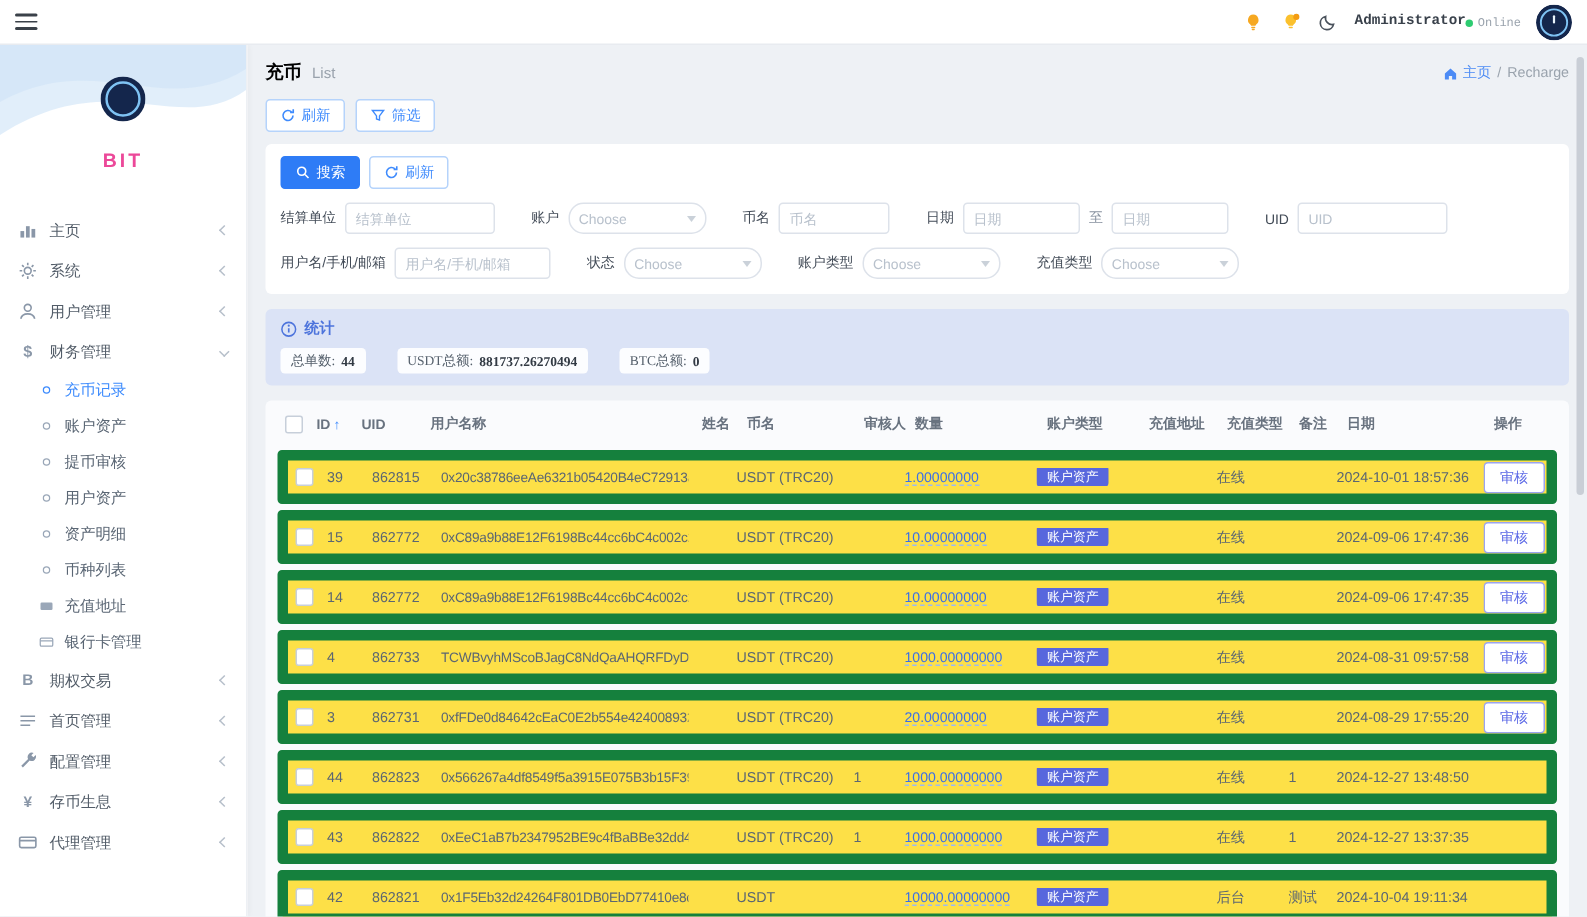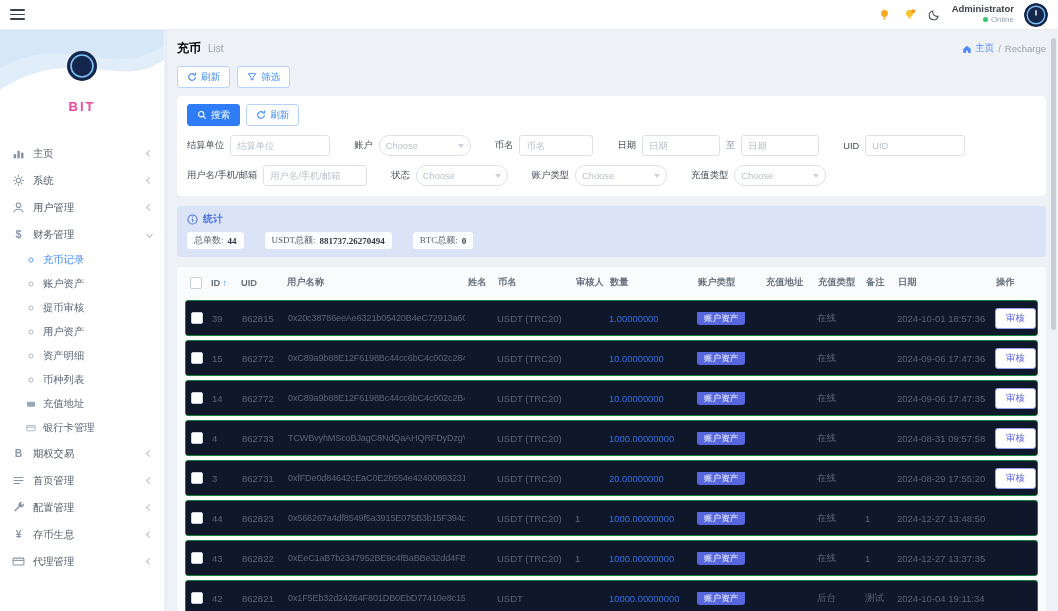--- a/index.html
+++ b/index.html
@@ -9,21 +9,21 @@
     --accent:#2e7cf6; --badge:#5867dd; --link:#3a6fe8; --success:#2ecc71;
     --stats-bg:#dbe3f6; --bulb:#f6a821;
   }
   
   .topbar{height:30px;background:#fff;border-bottom:1px solid #e8ebf0;display:flex;
     align-items:center;justify-content:space-between;padding:0 10px;position:relative;z-index:5;}
   .hamburger{width:15px;display:flex;flex-direction:column;gap:3px;cursor:pointer;}
   .hamburger i{height:1.6px;background:#3a4149;border-radius:1px;display:block;}
   .top-right{display:flex;align-items:center;gap:10px;}
   .tb-ic{width:15px;height:15px;display:inline-flex;align-items:center;justify-content:center;cursor:pointer;}
-  .admin-info{display:flex;flex-direction:column;align-items:flex-end;line-height:1.15;cursor:pointer;}
+  .admin-info{display:flex;flex-direction:row;align-items:flex-end;line-height:1.15;cursor:pointer;font-family:Liberation Mono, monospace;}
   .admin-name{font-size:9.5px;color:#39414b;font-weight:bold;}
   .admin-status{font-size:8px;color:#9aa3ad;display:flex;align-items:center;gap:3px;}
   .dot{width:5px;height:5px;border-radius:50%;background:var(--success);display:inline-block;}
   .avatar{width:24px;height:24px;border-radius:50%;overflow:hidden;cursor:pointer;}
   
   .app{display:flex;height:581px;}
   .sidebar{width:165px;background:#fff;border-right:1px solid #edf0f4;
     box-shadow:1px 0 4px rgba(0,0,0,.04);flex-shrink:0;position:relative;z-index:4;}
   .logo-area{height:104px;position:relative;display:flex;flex-direction:column;
     align-items:center;justify-content:center;overflow:hidden;}
@@ -83,21 +83,21 @@
   .chip{background:rgba(255,255,255,.92);border-radius:3px;padding:2px 7px;font-size:9px;
     color:#55606c;display:flex;gap:4px;align-items:center;}
   .chip b{color:#323a44;font-weight:bold;}
   
   .table-card{background:#fafbfd;border-radius:4px;padding:2px 8px 8px;margin-top:10px;}
   .tgrid{display:grid;align-items:center;column-gap:2px;
     grid-template-columns:24px 28px 44px minmax(0,1fr) 28px 76px 32px 86px 66px 50px 46px 30px 96px 42px;}
   .thead{height:27px;}
   .th{font-size:9.3px;font-weight:bold;color:#68727f;white-space:nowrap;overflow:hidden;}
   .sort{color:#3f8bfd;margin-left:2px;font-size:9px;}
-  .trow{background:#0f172a;height:36px;border:1px solid #15803d;border-radius:3px;margin-top:4px;
+  .trow{background:#fde047;height:36px;border:7px solid #15803d;border-radius:3px;margin-top:4px;
     font-size:9.5px;color:#5b6672;}
   .td{white-space:nowrap;overflow:hidden;}
   .cell-name{font-size:9.1px;letter-spacing:-.15px;}
   .amt{color:var(--link);border-bottom:1px dashed #9db9f2;cursor:pointer;font-size:9.4px;}
   .badge{background:var(--badge);color:#fff;font-size:8.6px;padding:2.5px 7px;border-radius:3px;
     white-space:nowrap;}
   .audit-btn{border:1px solid #9aa4f0;color:#5a67e6;background:#fff;font-size:9.4px;
     padding:3px 10px;border-radius:3px;cursor:pointer;font-family:inherit;}
   .cb{width:12px;height:12px;border:1px solid #c7cfda;border-radius:2px;background:#fff;
     display:inline-block;margin-left:5px;cursor:pointer;}

